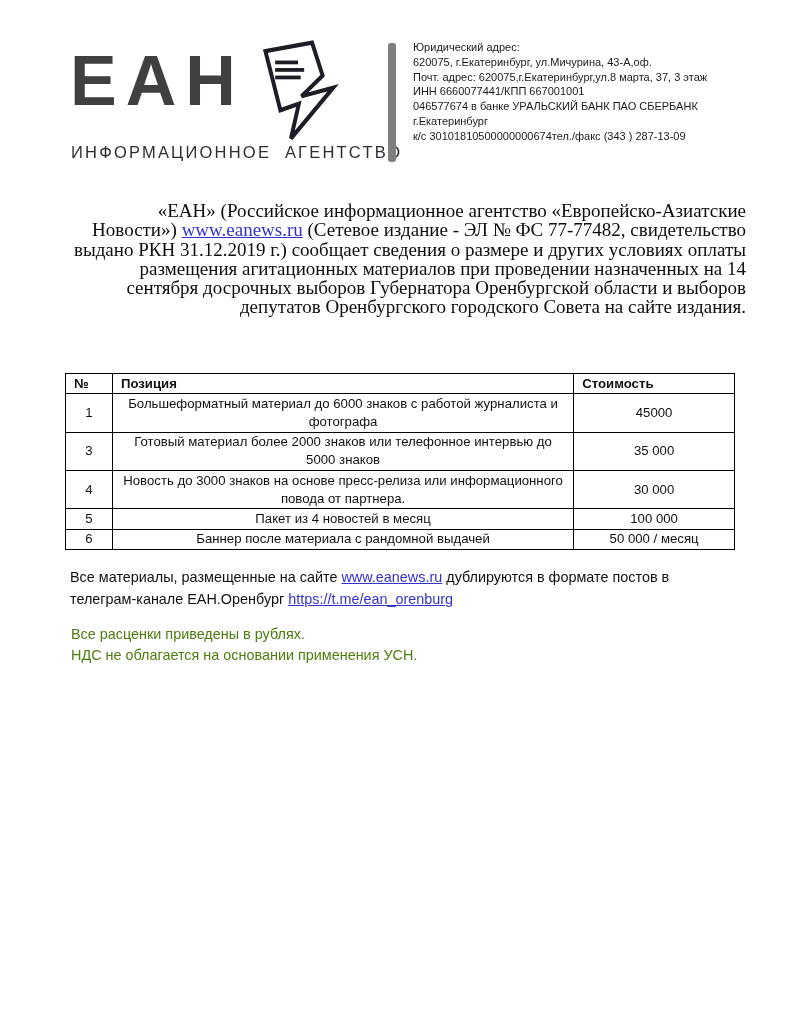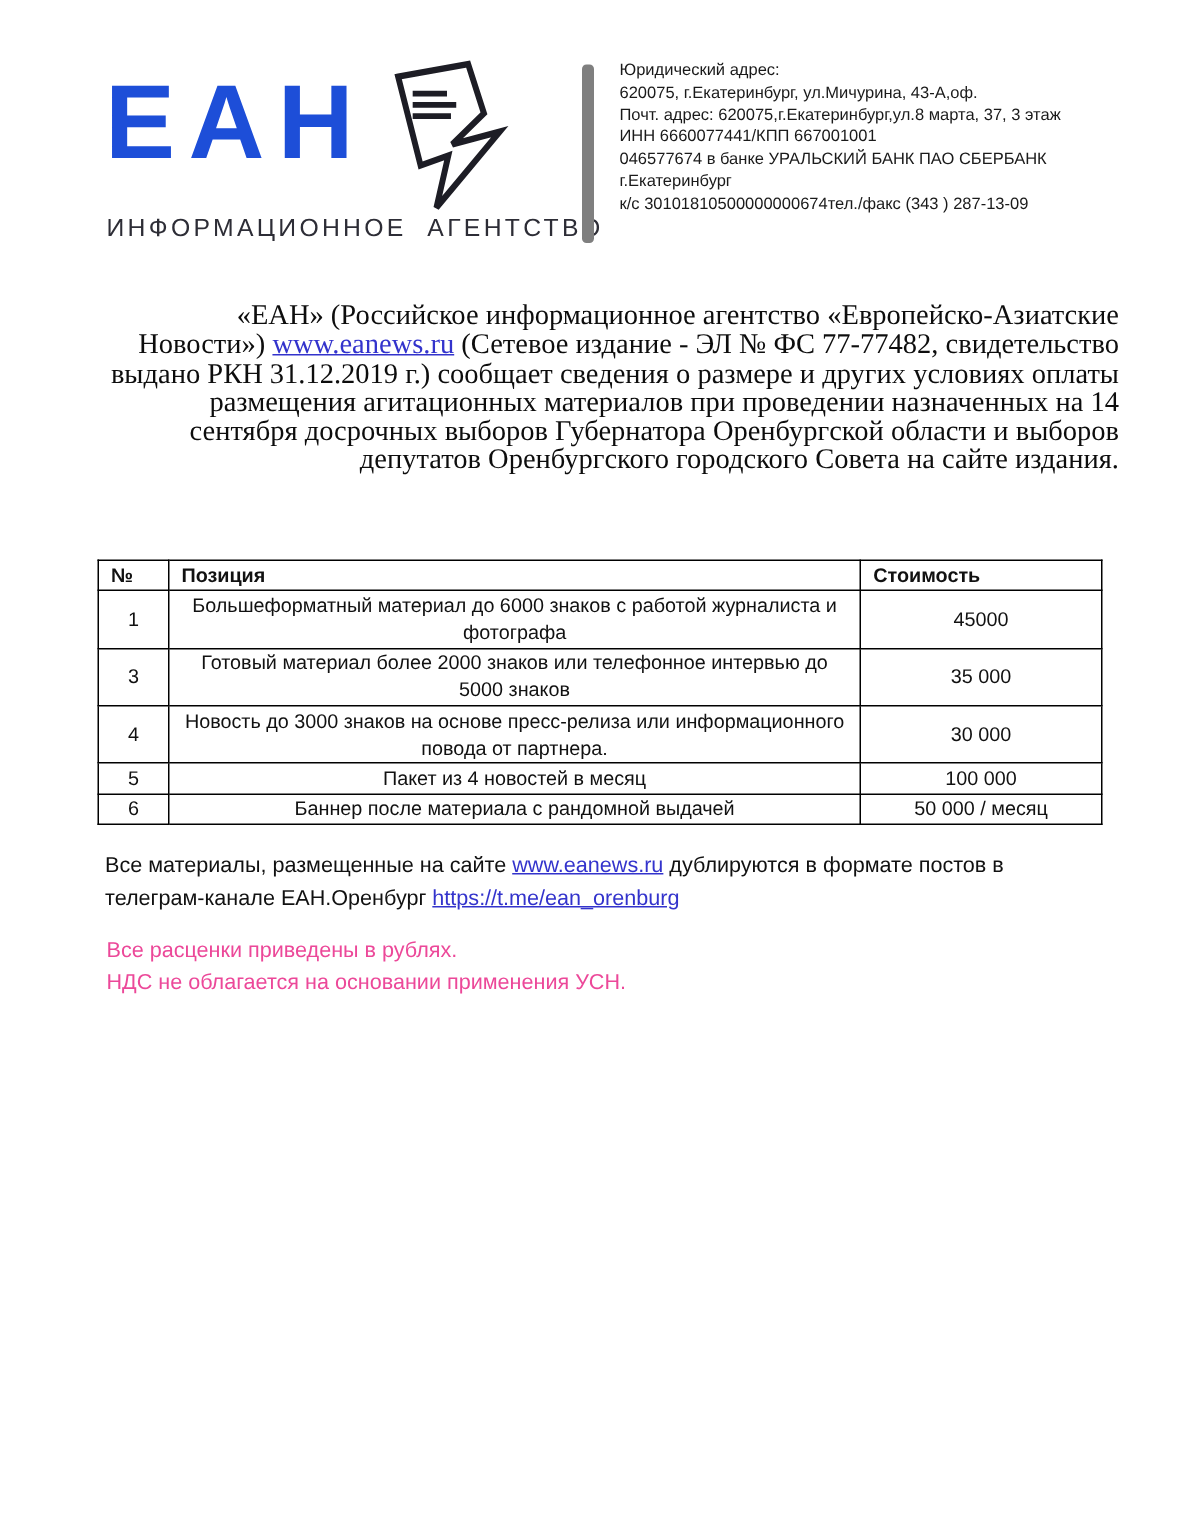--- a/index.html
+++ b/index.html
@@ -71,31 +71,31 @@
 
   
   .mirror {
     position: absolute; left: 70px; top: 566px; width: 662px;
     font-size: 14.4px; line-height: 22px; text-align: left; color: #111;
   }
 
   
   .notes {
     position: absolute; left: 71px; top: 624px;
-    font-size: 14.4px; line-height: 21px; color: #ec4899;
+    font-size: 14.4px; line-height: 21px; color: #4d7c0f;
   }
 </style>
 </head>
 <body>
 
 <div class="page">
 
   <div class="logo">
     <div class="logo-row">
-      <span class="logo-text" style="color: #1d4ed8; text-align: center;">ЕАН</span>
+      <span class="logo-text" style="color: #404040; text-align: center;">ЕАН</span>
       <svg class="bolt" viewBox="0 0 100 115" preserveAspectRatio="none">
         <path d="M13 14 L66 5 L78 40 L54 62 L90 53 L42 107 L51 70 L30 77 Z" fill="#ffffff" stroke="#1d1d25" stroke-width="4.5" stroke-linejoin="miter"></path>
         <line x1="24" y1="26" x2="50" y2="26" stroke="#1d1d25" stroke-width="4"></line>
         <line x1="24" y1="34" x2="57" y2="34" stroke="#1d1d25" stroke-width="4"></line>
         <line x1="24" y1="42" x2="53" y2="42" stroke="#1d1d25" stroke-width="4"></line>
       </svg>
     </div>
     <div class="logo-sub">ИНФОРМАЦИОННОЕ АГЕНТСТВО</div>
   </div>
 

